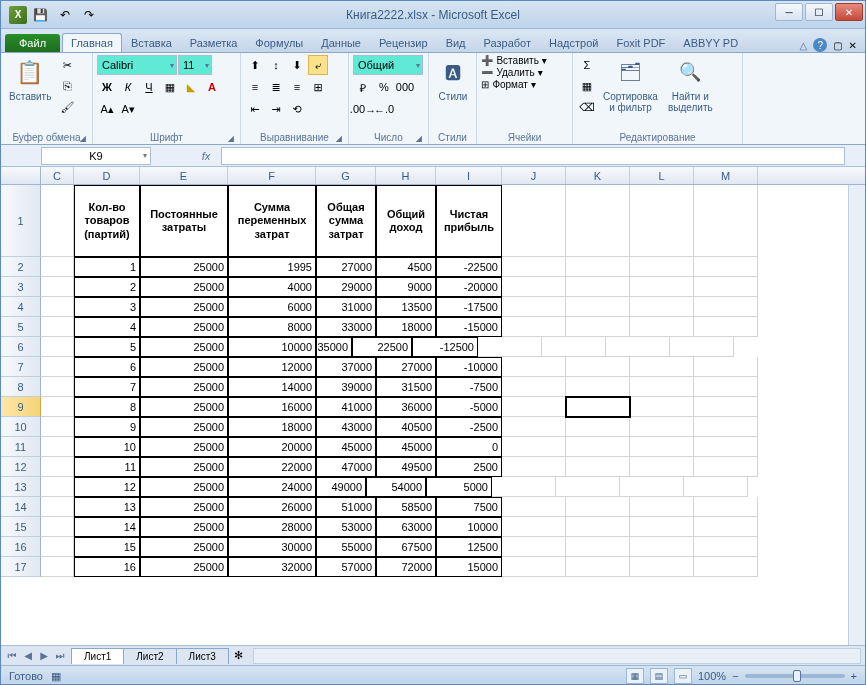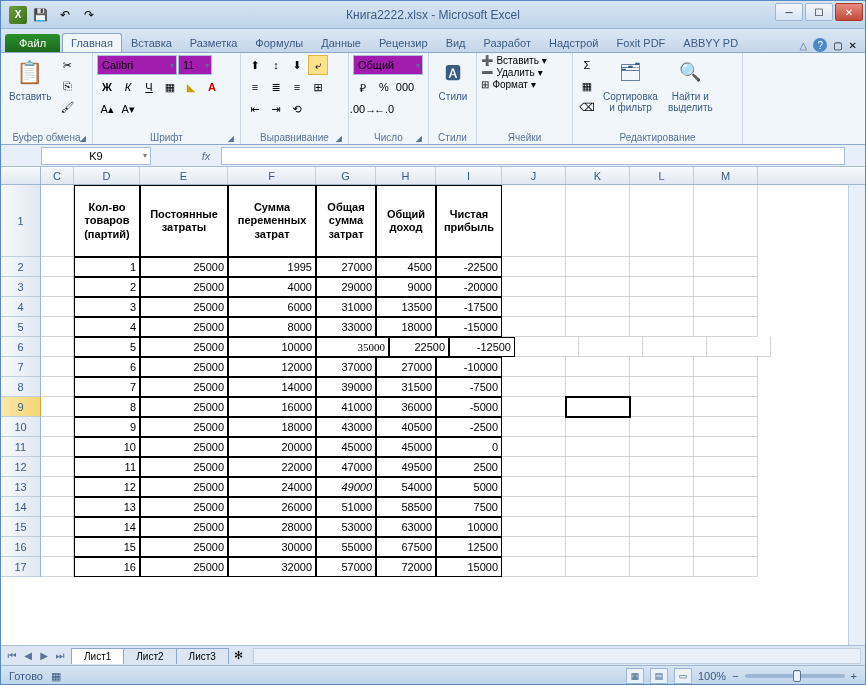--- a/index.html
+++ b/index.html
@@ -21,21 +21,21 @@
 .ribbon { height: 92px; background: #f1f6fb; border-bottom: 1px solid #8ba7c9; display:flex; }
 .rgroup { border-right: 1px solid #cdd9e8; display:flex; flex-direction:column; padding: 2px 4px 0 4px; }
 .rgroup-body { flex:1; display:flex; align-items:flex-start; gap:2px; }
 .rgroup-label { font-size:10px; color:#5a7296; text-align:center; padding:1px 0; position:relative;}
 .rgroup-label .launcher { position:absolute; right:2px; bottom:1px; font-size:8px; color:#5a7296; cursor:pointer;}
 .bigbtn { display:flex; flex-direction:column; align-items:center; gap:2px; padding: 2px 4px; cursor:pointer; font-size:10px; color:#3b5b82; text-align:center; line-height:1.1;}
 .bigbtn .bicon { width:32px; height:32px; display:flex; align-items:center; justify-content:center; font-size:22px;}
 .smallrow { display:flex; gap:1px; }
 .sbtn { width:20px; height:20px; display:flex; align-items:center; justify-content:center; font-size:11px; cursor:pointer; border:1px solid transparent;}
 .sbtn.active { background: #fce28a; border-color: #e0b44a;}
-.combo { height:20px; border:1px solid #a8bdd6; background:#a21caf; font-size:11px; padding: 0 14px 0 4px; cursor:pointer; position:relative; display:flex; align-items:center;}
+.combo { height:20px; border:1px solid #a8bdd6; background:#5eead4; font-size:11px; padding: 0 14px 0 4px; cursor:pointer; position:relative; display:flex; align-items:center;}
 .combo::after { content:"▾"; position:absolute; right:2px; font-size:8px; color:#5a7296;}
 .vcol { display:flex; flex-direction:column; gap:1px;}
 .namebox-row { height: 22px; background: #e8eff8; border-bottom:1px solid #a8bdd6; display:flex; align-items:center; }
 .namebox { width: 110px; height:18px; margin-left:40px; border:1px solid #a8bdd6; background:#fff; font-size:11px; text-align:center; display:flex; align-items:center; justify-content:center; position:relative;}
 .namebox::after{content:"▾";position:absolute;right:3px;font-size:8px;color:#777;}
 .fx-label { width:30px; text-align:center; font-style:italic; font-size:11px; color:#5a7296;}
 .formula-bar { flex:1; height:18px; border:1px solid #a8bdd6; background:#fff; margin-right:20px; font-size:11px; padding:0 4px;}
 .grid-area { position:relative; height: 478px; overflow:hidden; background:#fff;}
 .col-headers { display:flex; height:18px; background: linear-gradient(#f7f9fc,#e1e8f2); border-bottom:1px solid #9eb6ce; position:relative; margin-left:40px;}
 .ch { border-right:1px solid #c1cedd; font-size:11px; color:#3b5b82; text-align:center; line-height:18px; flex-shrink:0;}
@@ -338,21 +338,21 @@
         <div class="cell" style="width: 64px;"></div>
         <div class="cell" style="width: 64px;"></div>
         <div class="cell" style="width: 64px;"></div>
         <div class="cell" style="width: 64px;"></div>
       </div>
       <div class="crow">
         <div class="cell" style="width: 33px;"></div>
         <div class="cell data" style="width: 66px;">5</div>
         <div class="cell data" style="width: 88px;">25000</div>
         <div class="cell data" style="width: 88px;">10000</div>
-        <div class="cell data" style="width: 73px; font-family: Liberation Serif, serif;">35000</div>
+        <div class="cell data" style="width: 36px;">35000</div>
         <div class="cell data" style="width: 60px;">22500</div>
         <div class="cell data" style="width: 66px;">-12500</div>
         <div class="cell" style="width: 64px;"></div>
         <div class="cell" style="width: 64px;"></div>
         <div class="cell" style="width: 64px;"></div>
         <div class="cell" style="width: 64px;"></div>
       </div>
       <div class="crow">
         <div class="cell" style="width: 33px;"></div>
         <div class="cell data" style="width: 66px;">6</div>
@@ -429,21 +429,21 @@
         <div class="cell" style="width: 64px;"></div>
         <div class="cell" style="width: 64px;"></div>
         <div class="cell" style="width: 64px;"></div>
         <div class="cell" style="width: 64px;"></div>
       </div>
       <div class="crow">
         <div class="cell" style="width: 33px;"></div>
         <div class="cell data" style="width: 66px;">12</div>
         <div class="cell data" style="width: 88px;">25000</div>
         <div class="cell data" style="width: 88px;">24000</div>
-        <div class="cell data" style="width: 60px; font-style: italic;">49000</div>
+        <div class="cell data" style="width: 50px;">49000</div>
         <div class="cell data" style="width: 60px;">54000</div>
         <div class="cell data" style="width: 66px;">5000</div>
         <div class="cell" style="width: 64px;"></div>
         <div class="cell" style="width: 64px;"></div>
         <div class="cell" style="width: 64px;"></div>
         <div class="cell" style="width: 64px;"></div>
       </div>
       <div class="crow">
         <div class="cell" style="width: 33px;"></div>
         <div class="cell data" style="width: 66px;">13</div>

